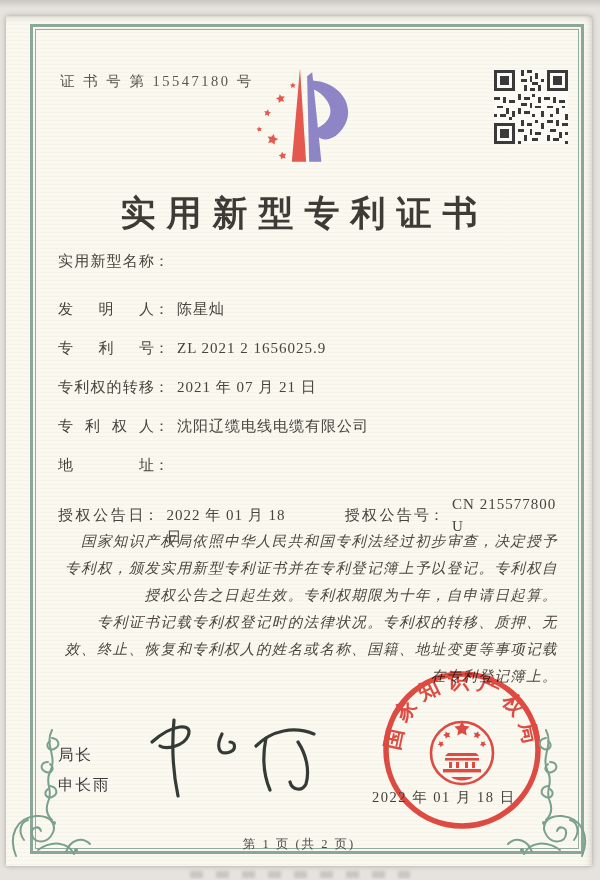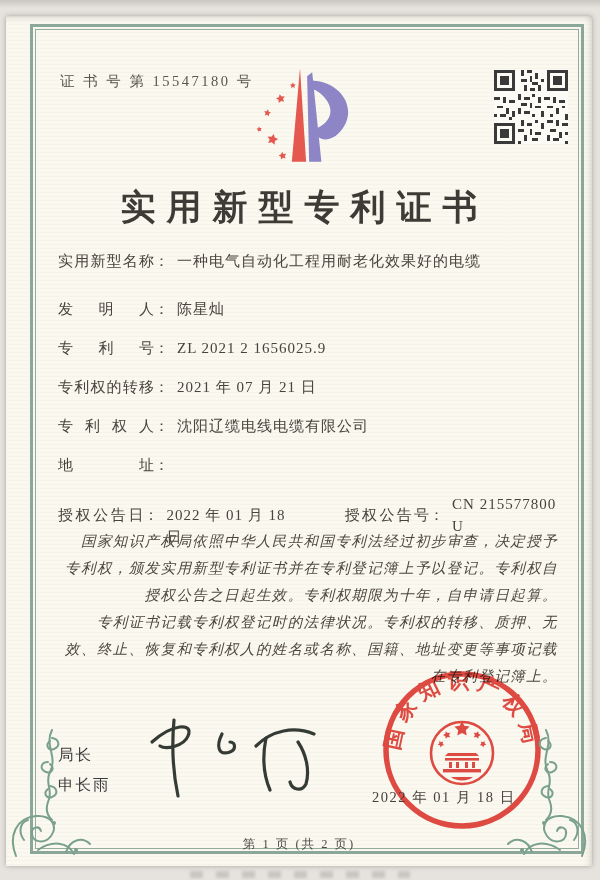--- a/index.html
+++ b/index.html
@@ -19,21 +19,21 @@
   .frame { position:absolute; left:24px; right:8px; top:8px; bottom:12px;
     border:3px solid #8aa79a; pointer-events:none; }
   .frame::after { content:""; position:absolute; inset:2px; border:1px solid #93ac9f; }
 
   .cert-no { position:absolute; left:54px; top:56px; font-size:14.5px; color:#5a554e;
     letter-spacing:2.5px; }
 
   .logo { position:absolute; left:239px; top:46px; width:112px; height:106px; }
   .qr { position:absolute; left:488px; top:54px; width:74px; height:74px; }
 
-  .title { position:absolute; left:0; right:0; top:168px; text-align:center;
+  .title { position:absolute; left:0; right:0; top:174px; text-align:center;
     font-size:35px; font-weight:700; letter-spacing:11px; text-indent:11px; color:#3e3b36; }
 
   .fields { position:absolute; left:52px; top:234px; width:500px; font-size:15px; color:#48433c; }
   .frow { display:flex; align-items:baseline; margin-bottom:17px; line-height:22px; }
   .frow.gap { margin-bottom:26px; }
   .flabel { display:inline-block; width:96px; text-align:justify; text-align-last:justify; }
   .fcolon { margin-right:8px; }
   .fvalue { letter-spacing:1px; }
   .frow .second { margin-left:54px; display:flex; align-items:center; }
 
@@ -113,21 +113,20 @@
            M18,17h2v1h-2z M21,17h1v2h-1z M23,18h2v1h-2z M19,20h2v1h-2z M22,21h1v2h-1z M18,22h1v2h-1z M20,23h2v1h-2z M24,21h1v1h-1z M24,24h1v1h-1z"></path>
       </g>
     </svg>
 
     <h1 class="title">实用新型专利证书</h1>
 
     <div class="fields">
       <div class="frow gap">
         <span class="flabel">实用新型名称</span>
           <span class="fcolon">：</span>
-        <span class="fvalue">一种电气自动化工程用耐老化效果好的电缆</span>
       </div>
       <div class="frow">
         <span class="flabel">发明人</span>
           <span class="fcolon">：</span>
         <span class="fvalue">陈星灿</span>
       </div>
       <div class="frow">
         <span class="flabel">专利号</span>
           <span class="fcolon">：</span>
         <span class="fvalue">ZL 2021 2 1656025.9</span>

